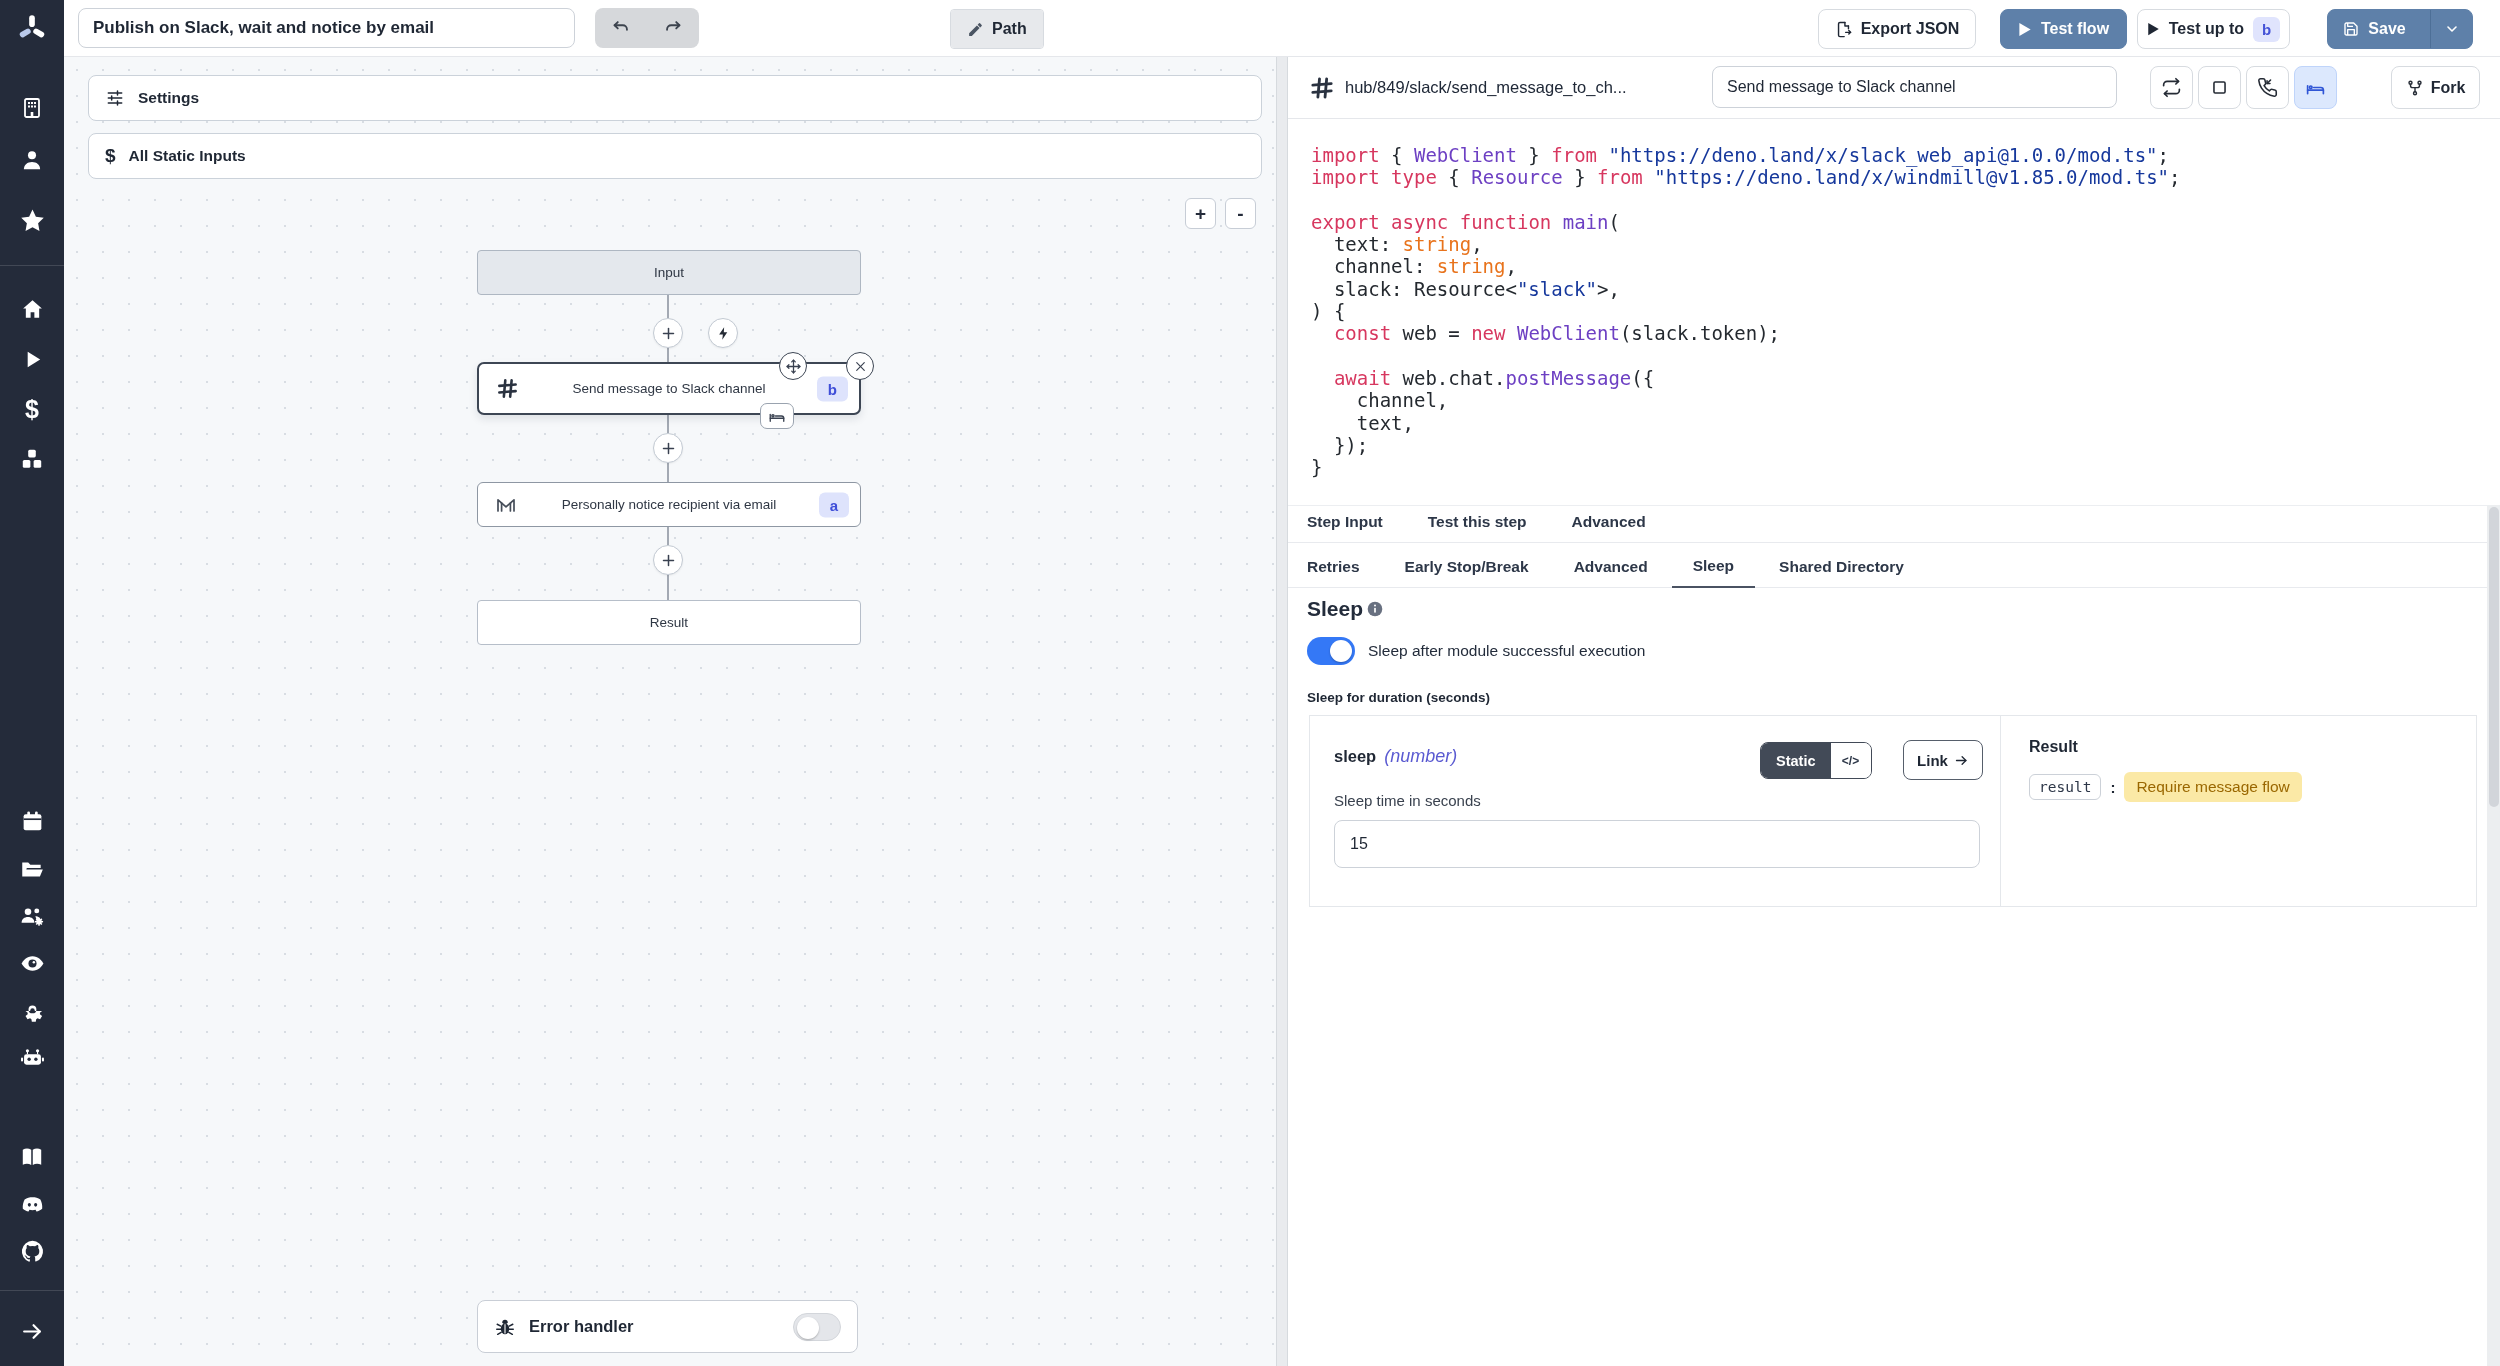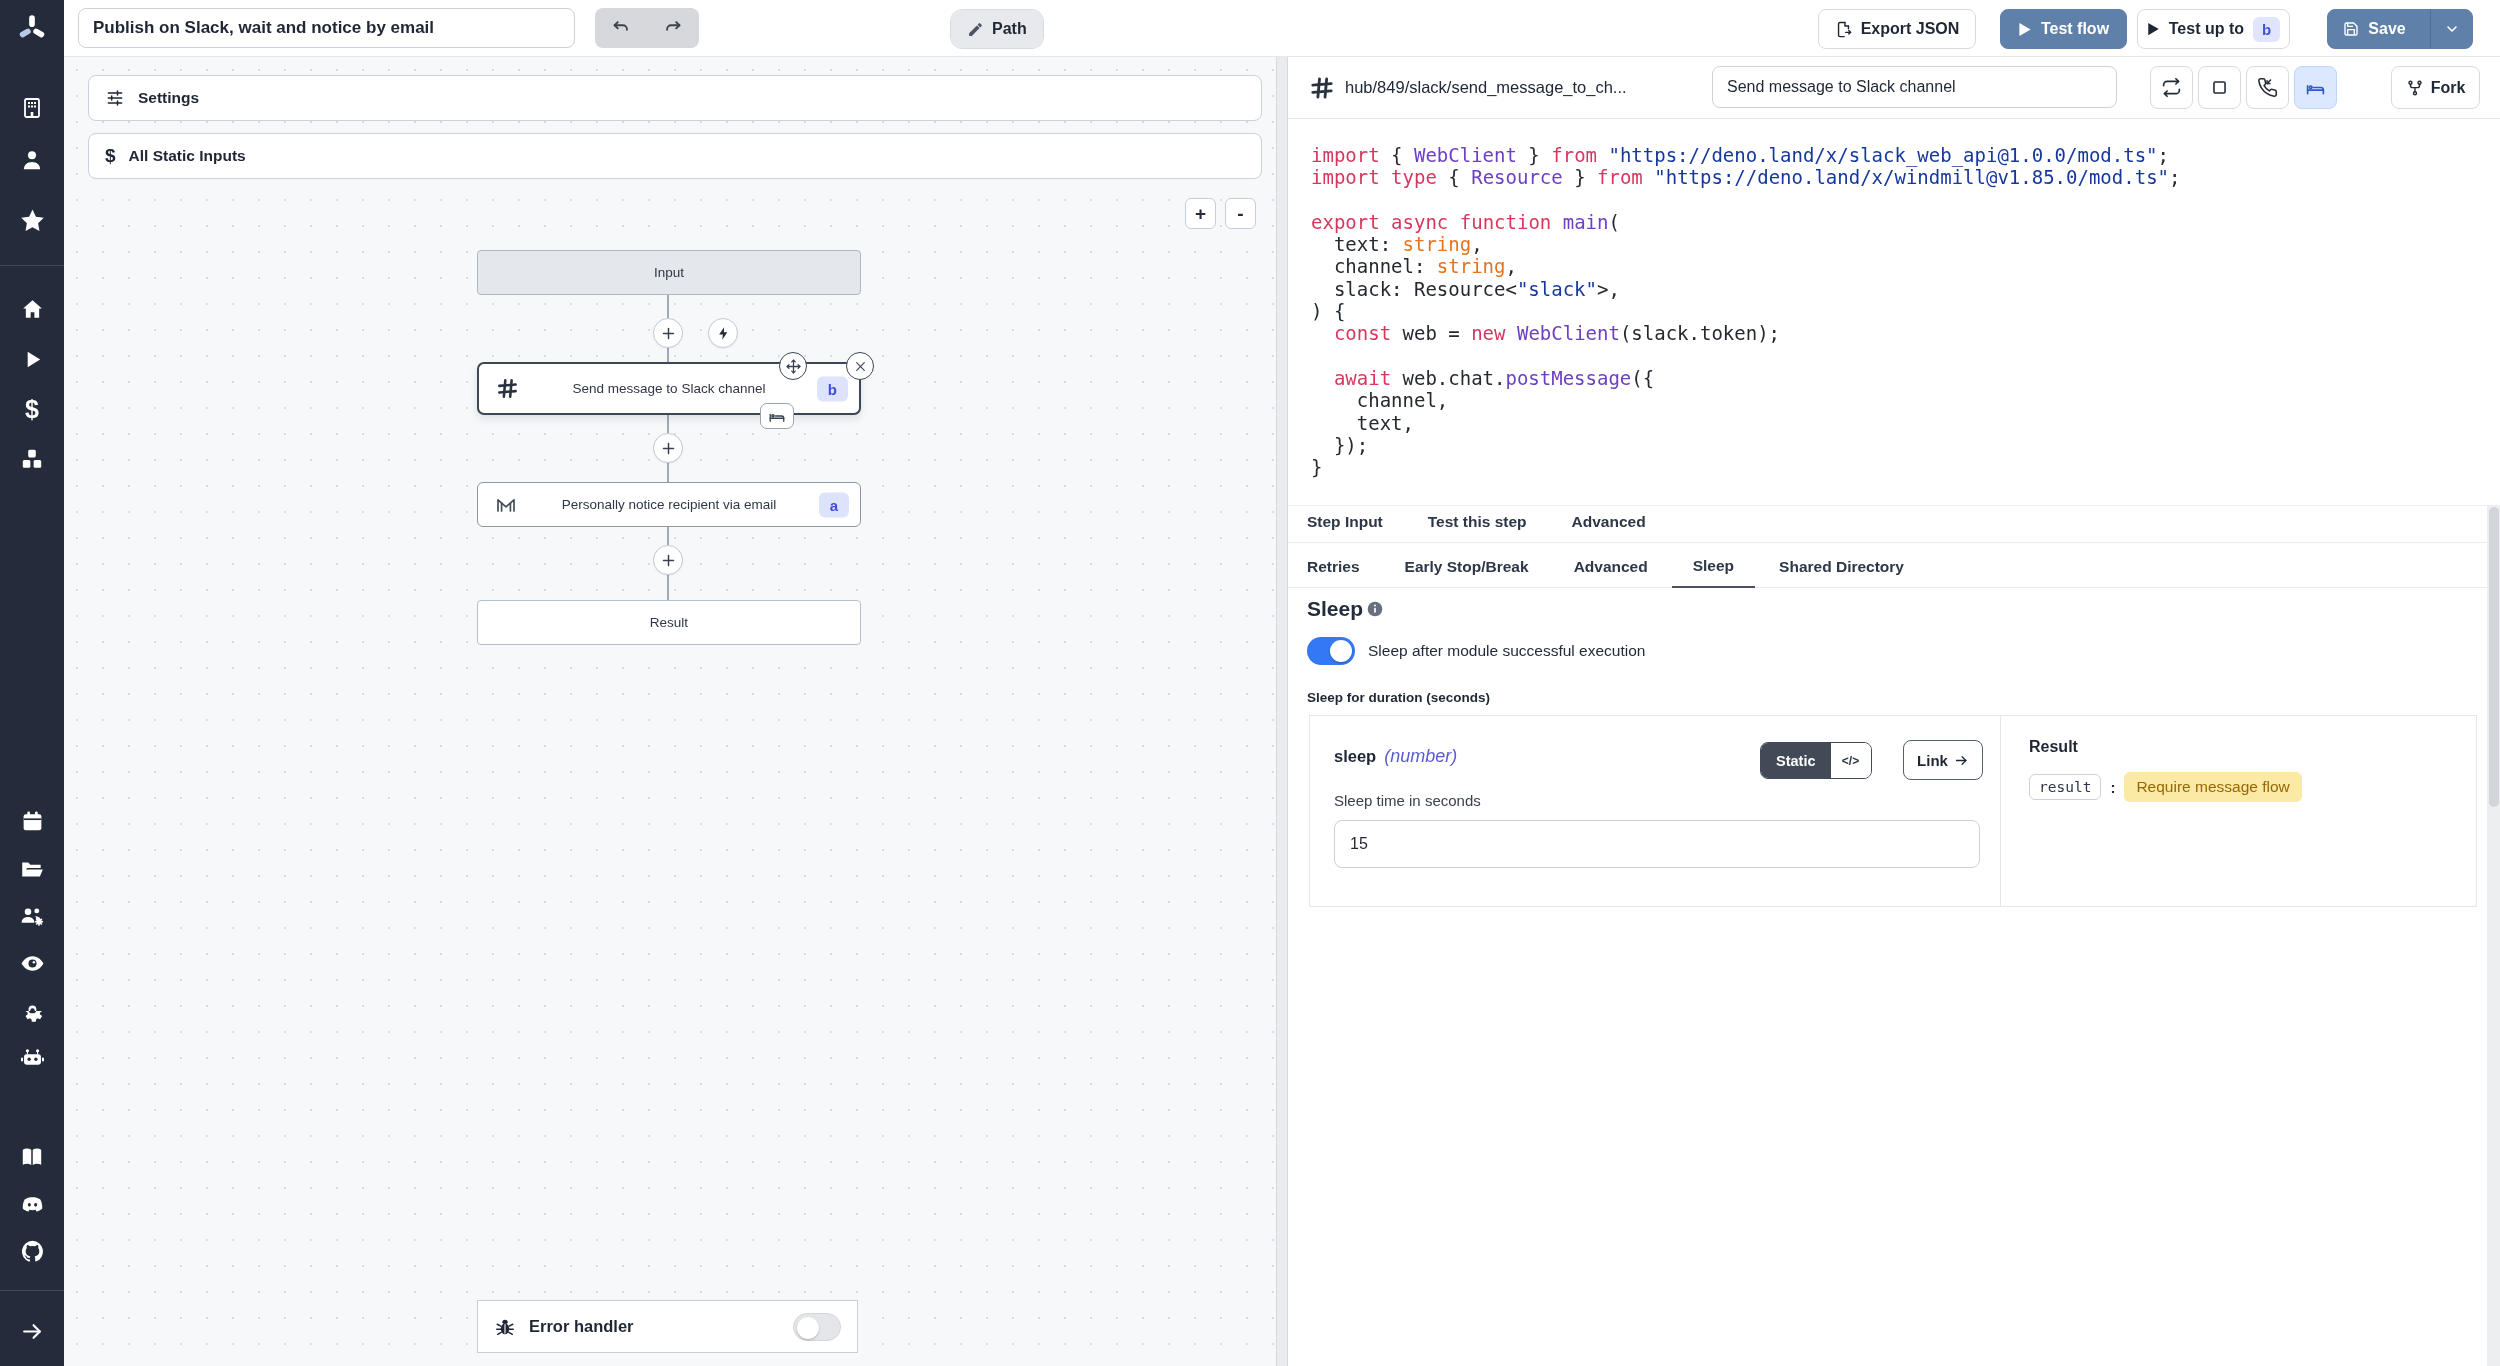--- a/index.html
+++ b/index.html
@@ -12,21 +12,21 @@
     border-bottom:1px solid #e5e7eb; z-index:30; }
   #logo { position:absolute; left:0; top:0; width:64px; height:57px; background:#242b3a;
     display:flex; align-items:center; justify-content:center; }
   #title-input { position:absolute; left:78px; top:8px; width:497px; height:40px;
     border:1px solid #cdd2d9; border-radius:8px; padding:0 14px; font-size:17px; font-weight:700;
     color:#1f2734; font-family:"Liberation Sans",sans-serif; background:#fff; }
   #undoredo { position:absolute; left:595px; top:8px; width:104px; height:40px; background:#d6d8db;
     border-radius:8px; display:flex; }
   #undoredo button { flex:1; background:none; border:none; display:flex; align-items:center; justify-content:center; }
   #path-group { position:absolute; left:950px; top:9px; height:40px; display:flex; align-items:stretch;
-    border:1px solid #d7dbe0; border-radius:12px; overflow:hidden; background:#7dd3fc; }
+    border:1px solid #d7dbe0; border-radius:4px; overflow:hidden; background:#7dd3fc; }
   #path-label-seg { background:#e7e9ec; display:flex; align-items:center; gap:8px; padding:0 16px;
     font-size:16px; font-weight:700; color:#1f2734; border:none; }
   #path-value { display:flex; align-items:center; padding:0 16px; font-size:16.5px; color:#171c24; width:400px; }
   .tb-btn { position:absolute; top:9px; height:40px; border-radius:8px; display:flex; align-items:center;
     justify-content:center; gap:9px; font-size:16px; font-weight:700; border:1px solid #d7dbe0;
     background:#fff; color:#1f2734; }
   .tb-blue { background:#5e80a9; border-color:#5e80a9; color:#fff; }
   .mini-badge { background:#e0e4fd; color:#4553d7; font-weight:700; font-size:15px; border-radius:6px;
     padding:4px 9px; }
 
@@ -404,21 +404,21 @@
 
   <button class="circ-btn" style="left:589px; top:488px;">
     <svg width="15" height="15" viewBox="0 0 24 24" stroke="#394150" stroke-width="2.4" stroke-linecap="round">
         <line x1="12" y1="4" x2="12" y2="20"></line>
         <line x1="4" y1="12" x2="20" y2="12"></line>
       </svg>
   </button>
 
   <div class="node" style="top:543px; height:45px; border:1px solid #b6bec9; border-radius:4px; font-weight:500;">Result</div>
 
-  <div style="position:absolute; left:413px; top:1243px; width:381px; height:53px; background:#fff; border:1px solid #c9ced6; border-radius:0; display:flex; align-items:center; padding:0 16px; gap:13px;">
+  <div style="position:absolute; left:413px; top:1243px; width:381px; height:53px; background:#fff; border:1px solid #c9ced6; border-radius:8px; display:flex; align-items:center; padding:0 16px; gap:13px;">
     <svg width="22" height="22" viewBox="0 0 24 24" fill="#1f2734">
       <ellipse cx="12" cy="14" rx="4.6" ry="6"></ellipse>
         <path d="M9 7.2a3 3 0 0 1 6 0l-1 1.3H10z"></path>
       <g stroke="#1f2734" stroke-width="1.6" stroke-linecap="round" fill="none">
         <line x1="7.4" y1="11" x2="3.5" y2="9"></line>
           <line x1="7.4" y1="14.5" x2="3" y2="14.5"></line>
           <line x1="7.8" y1="17.8" x2="4" y2="20"></line>
         <line x1="16.6" y1="11" x2="20.5" y2="9"></line>
           <line x1="16.6" y1="14.5" x2="21" y2="14.5"></line>
           <line x1="16.2" y1="17.8" x2="20" y2="20"></line>

